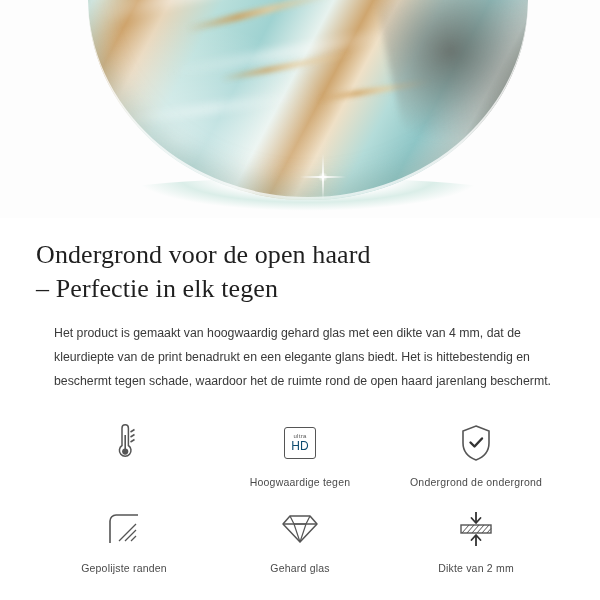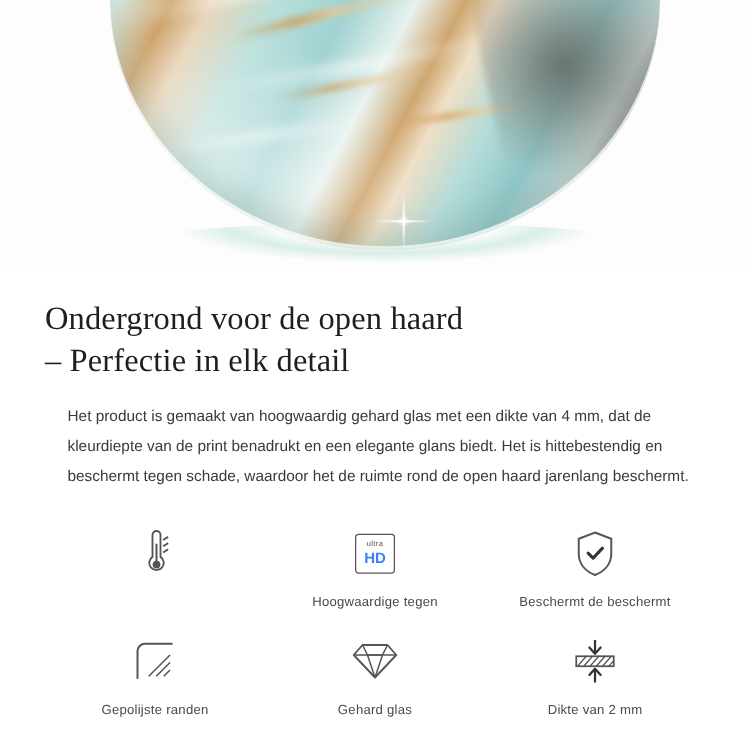--- a/index.html
+++ b/index.html
@@ -197,21 +197,21 @@
     width: 30px; height: 30px;
     border: 1.6px solid #555;
     border-radius: 3px;
     display: flex;
     flex-direction: column;
     align-items: center;
     justify-content: center;
     line-height: 1;
   }
   .ultrahd .u1 { font-size: 6px; color: #555; letter-spacing: .3px; }
-  .ultrahd .u2 { font-size: 12px; font-weight: bold; color: #3b82f6; margin-top: 1px; }
+  .ultrahd .u2 { font-size: 12px; font-weight: normal; color: #0c4a6e; margin-top: 1px; }
 </style>
 </head>
 <body>
 
 <div class="page">
 
   <div class="hero">
     <div class="hero-bg"></div>
     <div class="glass-plate">
       <div class="streak s1"></div>
@@ -228,21 +228,21 @@
     <div class="glass-rim"></div>
     <div class="glass-edge"></div>
     <div class="sparkle">
       <div class="sparkle-core"></div>
     </div>
   </div>
 
   <div class="content">
     <h1 class="headline">
       <span>Ondergrond voor de open haard</span>
-      <span class="l2">– Perfectie in elk detail</span>
+      <span class="l2">– Perfectie in elk tegen</span>
     </h1>
 
     <p class="body-copy">Het product is gemaakt van hoogwaardig gehard glas met een dikte van 4 mm, dat de kleurdiepte van de print benadrukt en een elegante glans biedt. Het is hittebestendig en beschermt tegen schade, waardoor het de ruimte rond de open haard jarenlang beschermt.</p>
 
     <div class="features">
 
       <div class="feature">
         <div class="feature-icon">
           <svg width="30" height="40" viewBox="0 0 30 40" fill="none" stroke="#555" stroke-width="1.5">
             <path d="M13 5 a3.2 3.2 0 0 1 6.4 0 v17.5 a5.8 5.8 0 1 1 -6.4 0 Z"></path>
@@ -265,21 +265,21 @@
         <div class="feature-label">Hoogwaardige tegen</div>
       </div>
 
       <div class="feature">
         <div class="feature-icon">
           <svg width="34" height="40" viewBox="0 0 34 40">
             <path d="M17 3 L30 8 v12 c0 9 -6.5 14.5 -13 17 c-6.5 -2.5 -13 -8 -13 -17 V8 Z" fill="none" stroke="#555" stroke-width="1.6"></path>
             <path d="M11.5 19.5 l4 4 l7.5 -8" fill="none" stroke="#333" stroke-width="2.4" stroke-linecap="round" stroke-linejoin="round"></path>
           </svg>
         </div>
-        <div class="feature-label">Beschermt de beschermt</div>
+        <div class="feature-label">Ondergrond de ondergrond</div>
       </div>
 
       <div class="feature">
         <div class="feature-icon">
           <svg width="34" height="34" viewBox="0 0 34 34">
             <path d="M3 31 V9 a6 6 0 0 1 6 -6 h22" fill="none" stroke="#555" stroke-width="1.6"></path>
             <line x1="12" y1="29" x2="29" y2="12" stroke="#555" stroke-width="1.3"></line>
             <line x1="18" y1="29" x2="29" y2="18" stroke="#555" stroke-width="1.3"></line>
             <line x1="24" y1="29" x2="29" y2="24" stroke="#555" stroke-width="1.3"></line>
           </svg>

